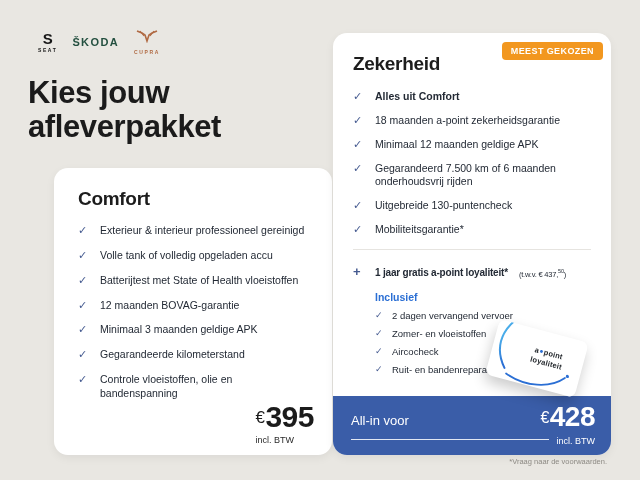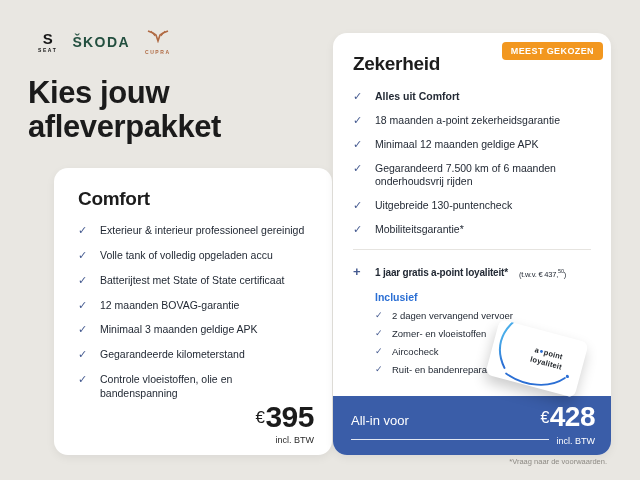--- a/index.html
+++ b/index.html
@@ -5,21 +5,21 @@
   * { box-sizing: border-box; margin: 0; padding: 0; }
   html, body { width: 640px; height: 480px; }
   body { font-family: "Liberation Sans", sans-serif; }
   .stage { position: relative; width: 640px; height: 480px; background: #E9E7E2; overflow: hidden; }
 
   
   .brand-bar { position: absolute; left: 38px; top: 29px; display: flex; align-items: center; gap: 15px; }
   .brand { display: flex; flex-direction: column; align-items: center; }
   .seat-mark { font-size: 15px; font-weight: bold; line-height: 13px; color: #161616; }
   .brand-name { font-size: 5px; letter-spacing: 1.6px; font-weight: bold; margin-top: 2px; color: #161616; }
-  .skoda-name { font-size: 14px; font-weight: bold; letter-spacing: 1.4px; color: #234F3F; }
+  .skoda-name { font-size: 11px; font-weight: bold; letter-spacing: 1.4px; color: #234F3F; }
   .cupra-name { color: #B06A43; }
 
   
   .page-title { position: absolute; left: 28px; top: 76px; width: 252px; font-size: 31px; line-height: 1.1;
     font-weight: 600; letter-spacing: -0.4px; color: #1B1B1B; }
 
   
   .card { position: absolute; background: #FFFFFF; border-radius: 14px; box-shadow: 0 3px 10px rgba(0,0,0,0.06); }
   .comfort-card { left: 30px; top: 168px; width: 278px; height: 287px; padding: 20px 22px 0 24px; margin-left: 24px; }
   .zekerheid-card { left: 333px; top: 33px; width: 278px; height: 422px; padding: 18px 20px 0 20px; }
@@ -63,21 +63,21 @@
   
   .allin-footer { position: absolute; left: 0; bottom: 0; width: 100%; height: 59px; background: #3A5DA8;
     border-radius: 0 0 14px 14px; z-index: 2; }
   .allin-label { position: absolute; left: 18px; top: 17px; color: #FFFFFF; font-size: 13px; }
   .allin-underline { position: absolute; left: 18px; top: 43px; width: 198px; height: 1px; background: rgba(255,255,255,0.85); }
   .allin-price { position: absolute; right: 16px; top: 5px; color: #FFFFFF; font-size: 28px; font-weight: bold; letter-spacing: -0.5px; }
   .allin-price .euro { font-size: 16px; font-weight: normal; vertical-align: 3px; margin-right: 1px; }
   .allin-note { position: absolute; right: 16px; top: 40px; color: #FFFFFF; font-size: 9px; }
 
   
-  .comfort-price { position: absolute; right: 18px; bottom: 10px; text-align: right; color: #1B1B1B; }
+  .comfort-price { position: absolute; right: 18px; bottom: 10px; text-align: left; color: #1B1B1B; }
   .comfort-price .amount-line { font-size: 30px; font-weight: bold; letter-spacing: -0.5px; line-height: 1; }
   .comfort-price .euro { font-size: 17px; font-weight: normal; vertical-align: 4px; margin-right: 1px; }
   .price-note { font-size: 9px; color: #2A2A2A; margin-top: 3px; font-weight: normal; }
 
   .footnote { position: absolute; right: 33px; top: 457px; font-size: 7.5px; color: #8E8B85; }
 </style>
 </head>
 <body>
 
 <div class="stage">
@@ -109,21 +109,21 @@
       <li class="check-item">
         <span class="check">✓</span>
         <span class="check-text">Exterieur &amp; interieur professioneel gereinigd</span>
         </li>
       <li class="check-item">
         <span class="check">✓</span>
         <span class="check-text">Volle tank of volledig opgeladen accu</span>
         </li>
       <li class="check-item">
         <span class="check">✓</span>
-        <span class="check-text">Batterijtest met State of State certificaat</span>
+        <span class="check-text">Batterijtest met State of Health vloeistoffen</span>
         </li>
       <li class="check-item">
         <span class="check">✓</span>
         <span class="check-text">12 maanden BOVAG-garantie</span>
         </li>
       <li class="check-item">
         <span class="check">✓</span>
         <span class="check-text">Minimaal 3 maanden geldige APK</span>
         </li>
       <li class="check-item">

